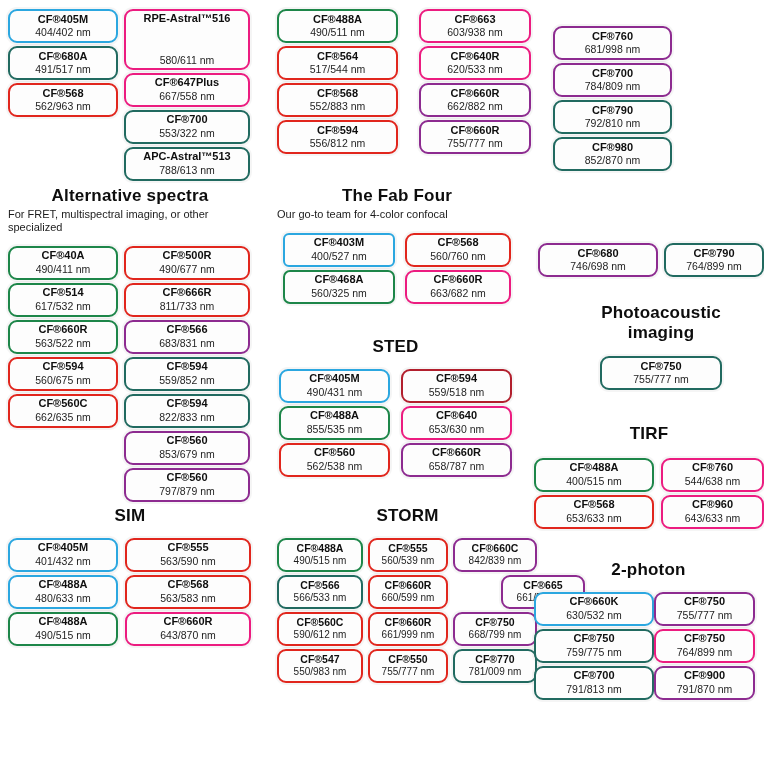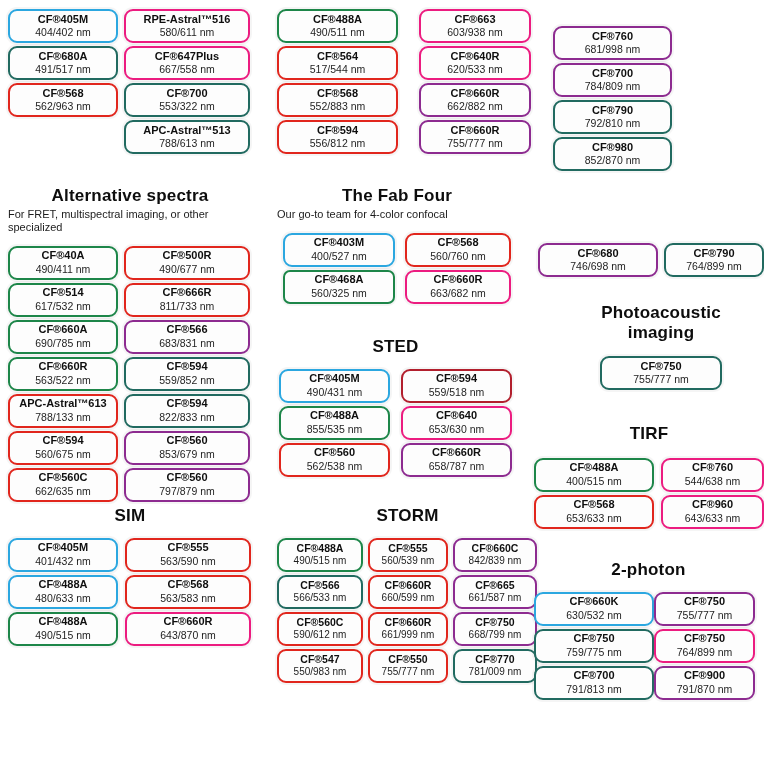--- a/index.html
+++ b/index.html
@@ -81,21 +81,21 @@
           <div class="pill" style="border-color: rgb(33, 106, 96);">
             <span class="dye">CF®680A</span>
             <span class="nm">491/517 nm</span>
           </div>
           <div class="pill" style="border-color: rgb(225, 38, 29);">
             <span class="dye">CF®568</span>
             <span class="nm">562/963 nm</span>
           </div>
         </div>
         <div class="col c1">
-          <div class="pill" style="border-color: rgb(236, 28, 128);">
+          <div class="pill" style="border-color: rgb(236, 28, 128); gap: 28px;">
             <span class="dye">RPE-Astral™516</span>
             <span class="nm">580/611 nm</span>
           </div>
           <div class="pill" style="border-color: rgb(236, 28, 128);">
             <span class="dye">CF®647Plus</span>
             <span class="nm">667/558 nm</span>
           </div>
           <div class="pill" style="border-color: rgb(33, 106, 96);">
             <span class="dye">CF®700</span>
             <span class="nm">553/322 nm</span>
@@ -179,30 +179,22 @@
         <div class="col c0">
           <div class="pill" style="border-color: rgb(29, 134, 73);">
             <span class="dye">CF®40A</span>
             <span class="nm">490/411 nm</span>
           </div>
           <div class="pill" style="border-color: rgb(29, 134, 73);">
             <span class="dye">CF®514</span>
             <span class="nm">617/532 nm</span>
           </div>
           <div class="pill" style="border-color: rgb(29, 134, 73);">
-            <span class="dye">CF®660A</span>
-            <span class="nm">690/785 nm</span>
-          </div>
-          <div class="pill" style="border-color: rgb(29, 134, 73);">
             <span class="dye">CF®660R</span>
             <span class="nm">563/522 nm</span>
-          </div>
-          <div class="pill" style="border-color: rgb(225, 38, 29);">
-            <span class="dye">APC-Astral™613</span>
-            <span class="nm">788/133 nm</span>
           </div>
           <div class="pill" style="border-color: rgb(225, 38, 29);">
             <span class="dye">CF®594</span>
             <span class="nm">560/675 nm</span>
           </div>
           <div class="pill" style="border-color: rgb(225, 38, 29);">
             <span class="dye">CF®560C</span>
             <span class="nm">662/635 nm</span>
           </div>
         </div>
@@ -237,21 +229,21 @@
           </div>
         </div>
       </div>
   </div>
 
   <div id="sec-fab" class="section">
     <div class="sec-title">The Fab Four</div>
     <div class="sec-sub">Our go-to team for 4-color confocal</div>
     <div class="cols">
         <div class="col c0">
-          <div class="pill" style="border-color: rgb(43, 167, 224);">
+          <div class="pill" style="border-color: rgb(43, 167, 224); border-radius: 6px;">
             <span class="dye">CF®403M</span>
             <span class="nm">400/527 nm</span>
           </div>
           <div class="pill" style="border-color: rgb(29, 134, 73); border-radius: 7px;">
             <span class="dye">CF®468A</span>
             <span class="nm">560/325 nm</span>
           </div>
         </div>
         <div class="col c1">
           <div class="pill" style="border-color: rgb(225, 38, 29);">
@@ -426,21 +418,21 @@
           <div class="pill" style="border-color: rgb(225, 38, 29);">
             <span class="dye">CF®550</span>
             <span class="nm">755/777 nm</span>
           </div>
         </div>
         <div class="col c2">
           <div class="pill" style="border-color: rgb(141, 43, 144);">
             <span class="dye">CF®660C</span>
             <span class="nm">842/839 nm</span>
           </div>
-          <div class="pill" style="border-color: rgb(141, 43, 144);">
+          <div class="pill" style="border-color: rgb(141, 43, 144); margin-left: 48px;">
             <span class="dye">CF®665</span>
             <span class="nm">661/587 nm</span>
           </div>
           <div class="pill" style="border-color: rgb(141, 43, 144);">
             <span class="dye">CF®750</span>
             <span class="nm">668/799 nm</span>
           </div>
           <div class="pill" style="border-color: rgb(33, 106, 96);">
             <span class="dye">CF®770</span>
             <span class="nm">781/009 nm</span>

